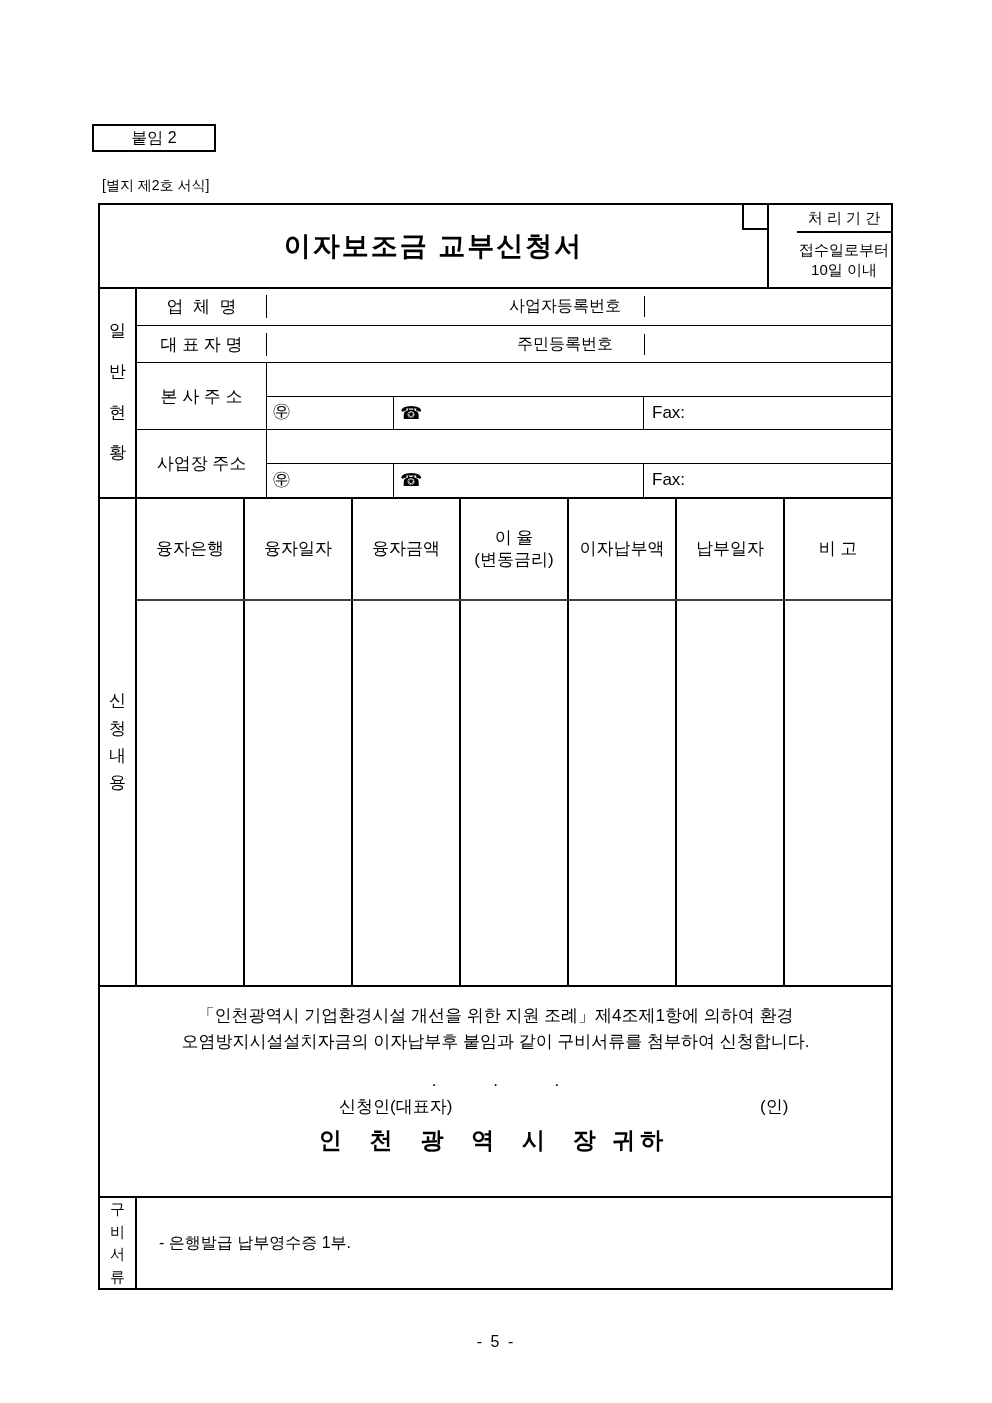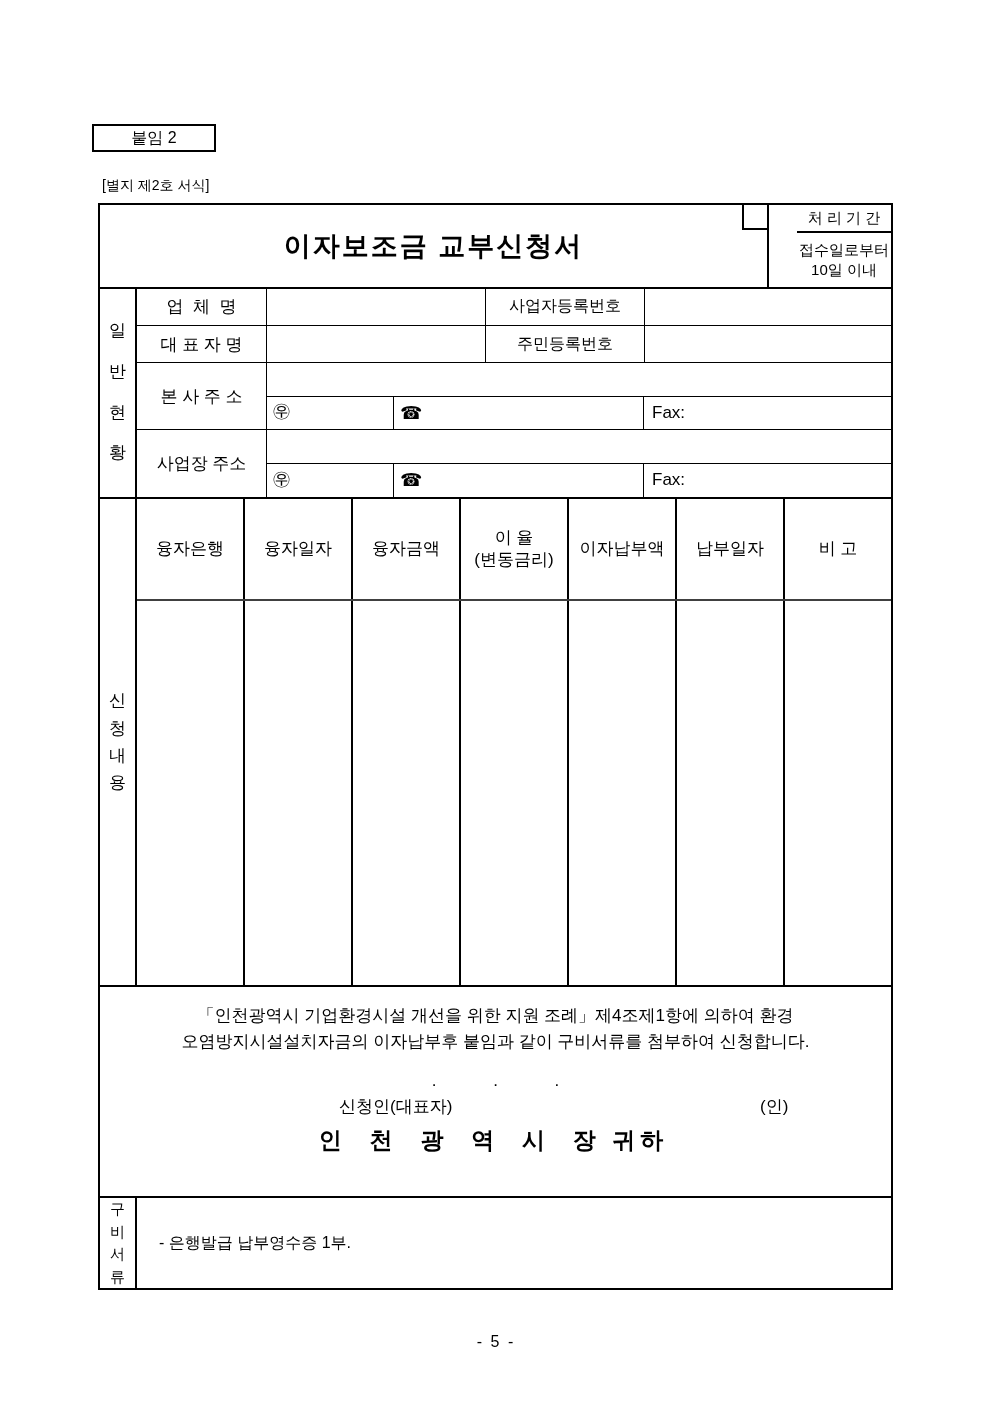--- a/index.html
+++ b/index.html
@@ -56,21 +56,21 @@
     display: flex; align-items: center; justify-content: center;
     text-align: center; white-space: pre-line; font-size: 17px;
   }
 
   
   .general { height: 210px; border-bottom: 2px solid #000; display: flex; }
   .general .v-strip { line-height: 2.4; }
   .g-rows { flex: 1; display: flex; flex-direction: column; }
   .g-row { display: flex; border-bottom: 1px solid #000; }
   .g-row.last { border-bottom: none; }
-  .g-row.simple { height: 39px; }
+  .g-row.simple { height: 39px; align-items: center; }
   .g-row.addr { height: 70px; }
   .g-label {
     width: 130px; border-right: 1px solid #000; flex: none;
     display: flex; align-items: center; justify-content: center;
     font-size: 17px; white-space: pre;
   }
   .g-value1 { width: 219px; border-right: 1px solid #000; flex: none; }
   .g-reglabel {
     width: 159px; border-right: 1px solid #000; flex: none;
     display: flex; align-items: center; justify-content: center; font-size: 16px;

